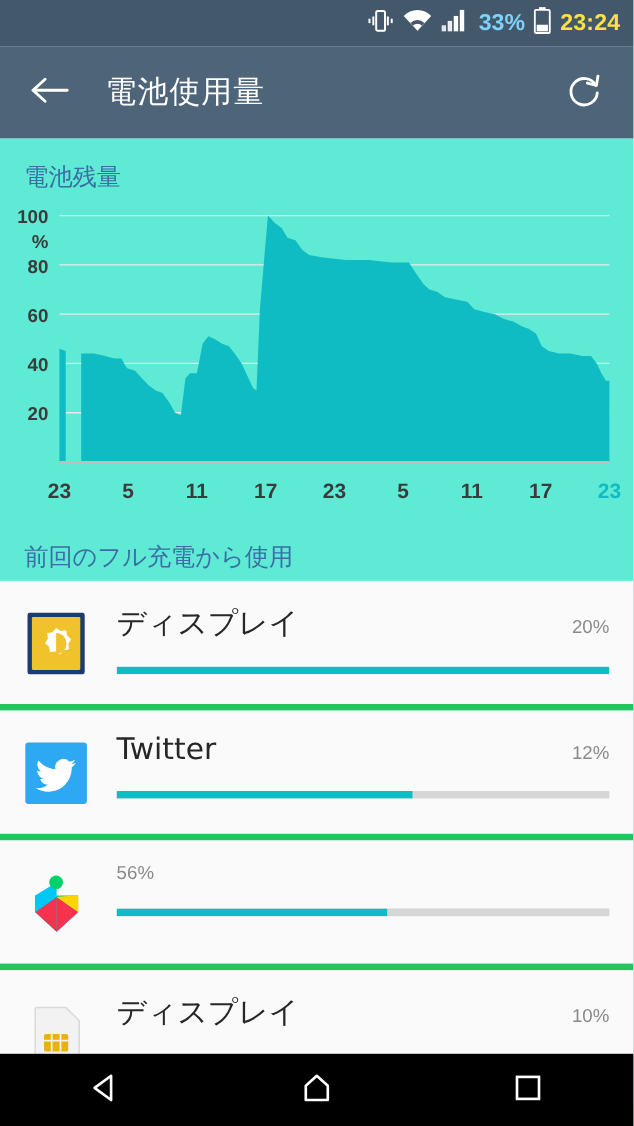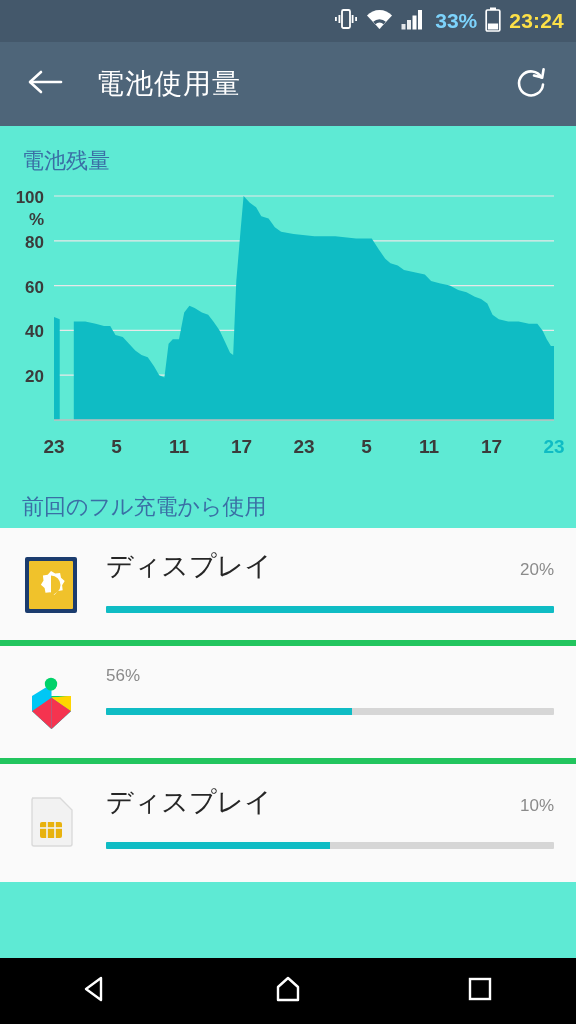--- a/index.html
+++ b/index.html
@@ -182,20 +182,36 @@
             <div class="app-pct">20%</div>
           </div>
           <div class="app-bar-track">
             <div class="app-bar-fill" style="width: 100%; background: rgb(15, 188, 196);"></div>
           </div>
         </div>
       </div>
       <div class="approw">
         <div class="app-icon">
       <svg viewBox="0 0 58 58" width="58" height="58">
+        <rect x="1" y="1" width="56" height="56" rx="3" fill="#2CA9F2"></rect>
+        <path d="M47 19.6c-1.4.6-2.8 1-4.3 1.2 1.6-.9 2.8-2.4 3.3-4.2-1.5.9-3.1 1.5-4.8 1.8a7.5 7.5 0 0 0-12.8 6.8c-6.2-.3-11.7-3.3-15.4-7.8a7.5 7.5 0 0 0 2.3 10c-1.2 0-2.4-.4-3.4-.9v.1c0 3.6 2.6 6.6 6 7.3-.6.2-1.3.3-2 .3-.5 0-1 0-1.4-.1a7.5 7.5 0 0 0 7 5.2 15.1 15.1 0 0 1-11.1 3.1 21.3 21.3 0 0 0 11.5 3.4c13.8 0 21.3-11.4 21.3-21.3v-1c1.5-1 2.7-2.4 3.8-3.9z" fill="#FFFFFF"></path>
+      </svg></div>
+        <div class="app-body">
+          <div class="app-toprow">
+            <div class="app-name">Twitter</div>
+            <div class="app-pct">12%</div>
+          </div>
+          <div class="app-bar-track">
+            <div class="app-bar-fill" style="width: 60%; background: rgb(15, 188, 196);"></div>
+          </div>
+        </div>
+      </div>
+      <div class="approw">
+        <div class="app-icon">
+      <svg viewBox="0 0 58 58" width="58" height="58">
         <circle cx="29" cy="10" r="6.2" fill="#00D26A"></circle>
         <path d="M10 22 h39 v15 l-19.5 18 L10 37 z" fill="#00D26A"></path>
         <path d="M29.5 10 L10 22 v15 l19.5 -13.5 z" fill="#00C7F5"></path>
         <path d="M29.5 23.5 L49 22 v15 z" fill="#FFD500"></path>
         <path d="M29.5 23.5 L49 37 L29.5 55 L10 37 z" fill="#00C7F5"></path>
         <path d="M29.5 23.5 L49 37 L29.5 55 z" fill="#F5334F"></path>
         <path d="M29.5 23.5 L10 37 L29.5 55 z" fill="#F5334F"></path>
         <path d="M29.5 23.5 L49 22 L49 37 z" fill="#FFD500"></path>
         <path d="M29.5 23.5 L10 22 L10 37 z" fill="#00C7F5"></path>
         <path d="M17 20 h25 v9 a5 5 0 0 0 0 10 v9 H17 v-9 a5 5 0 0 1 0 -10 z" fill="none"></path>

